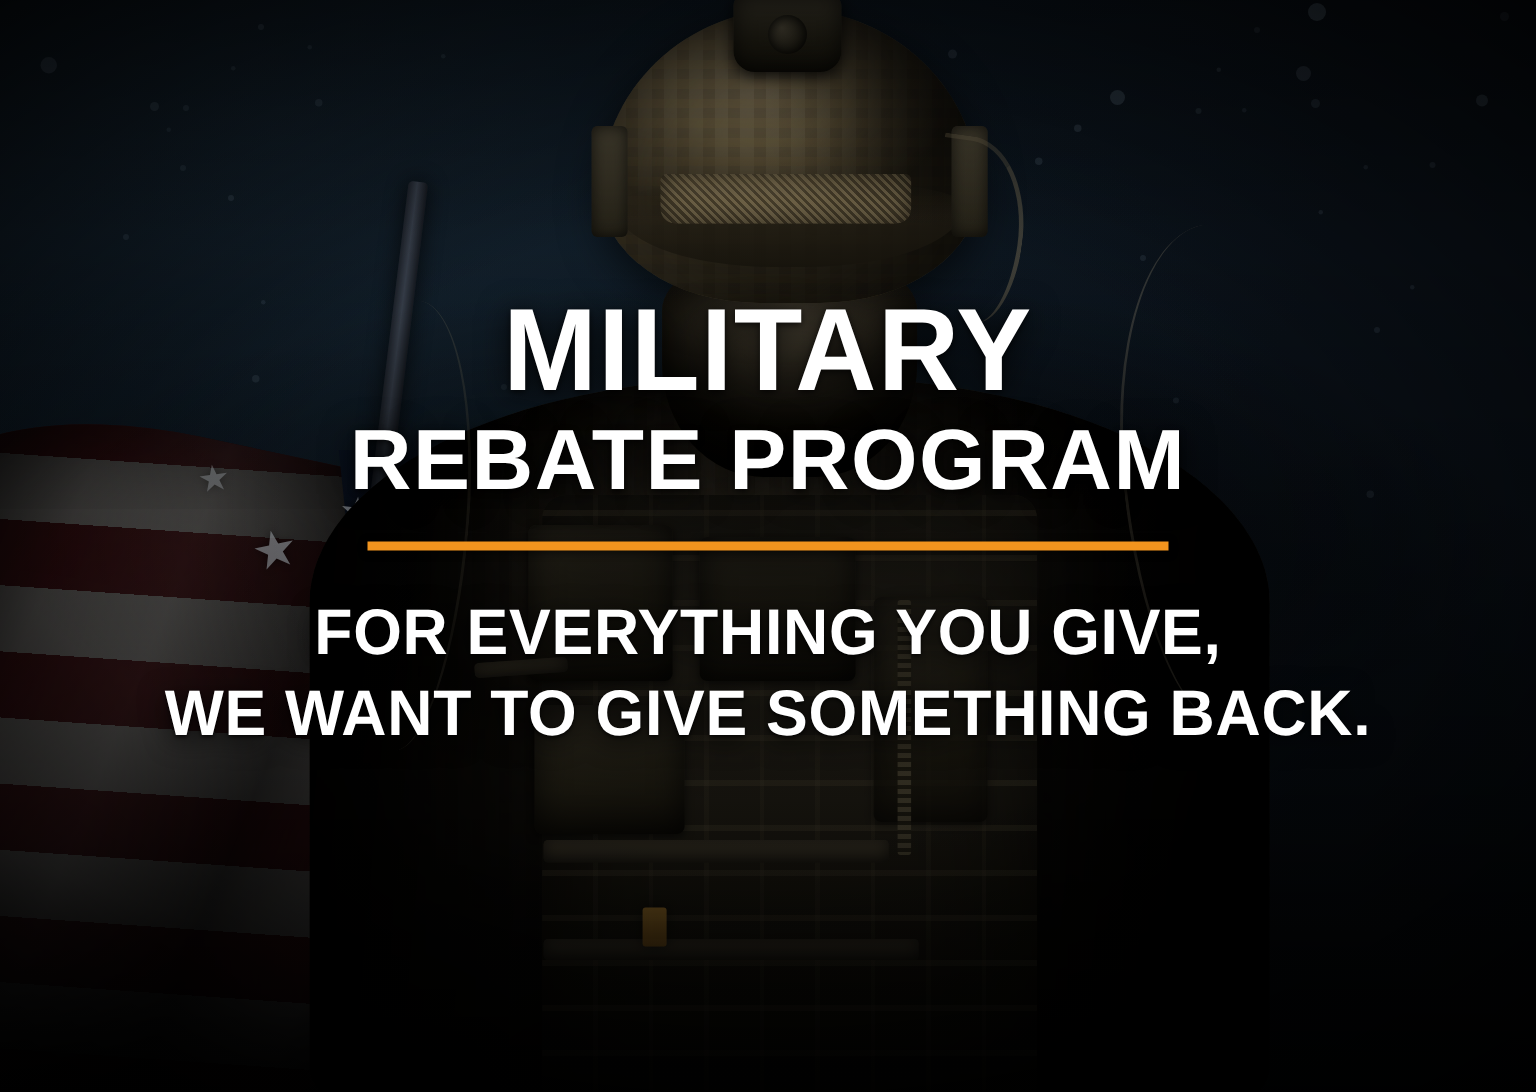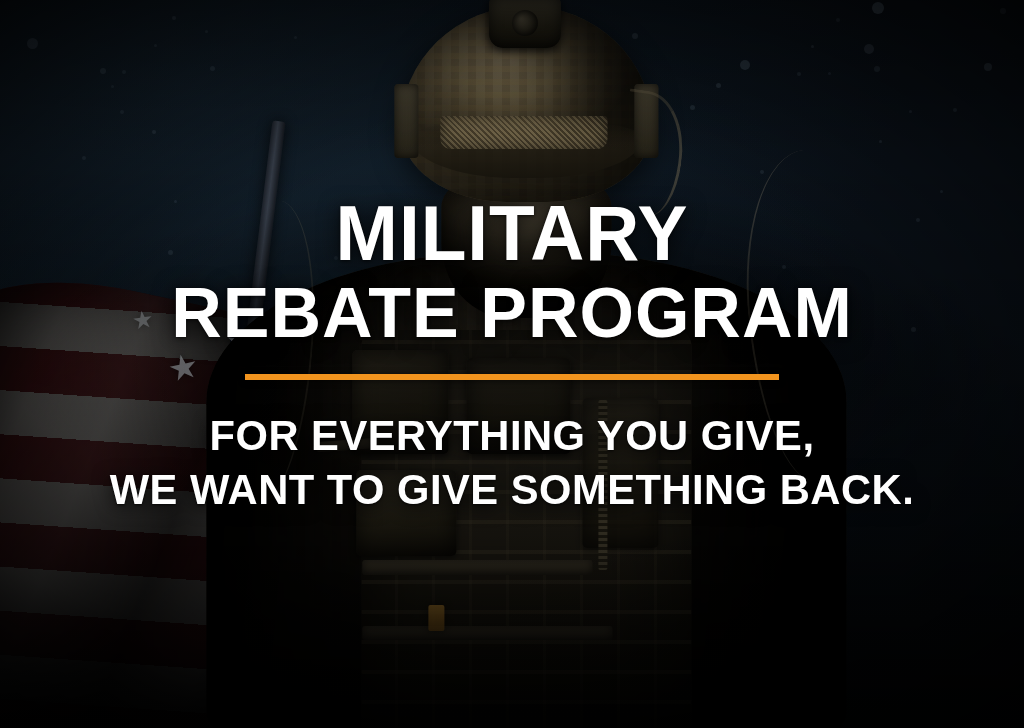--- a/index.html
+++ b/index.html
@@ -378,21 +378,21 @@
     text-shadow: 0 3px 22px rgba(0,0,0,0.85), 0 1px 4px rgba(0,0,0,0.7);
   }
   .headline-1 {
     margin-top: 196px;
     font-size: 78px;
     transform: scaleX(0.96);
     letter-spacing: 1px;
   }
   .headline-2 {
     margin-top: 8px;
-    font-size: 70px;
+    font-size: 57px;
     transform: scaleX(1.0);
     letter-spacing: 1px;
   }
   .divider {
     margin-top: 26px;
     width: 534px;
     height: 6px;
     background: #f2941e;
     box-shadow: 0 1px 6px rgba(0,0,0,0.6);
   }

